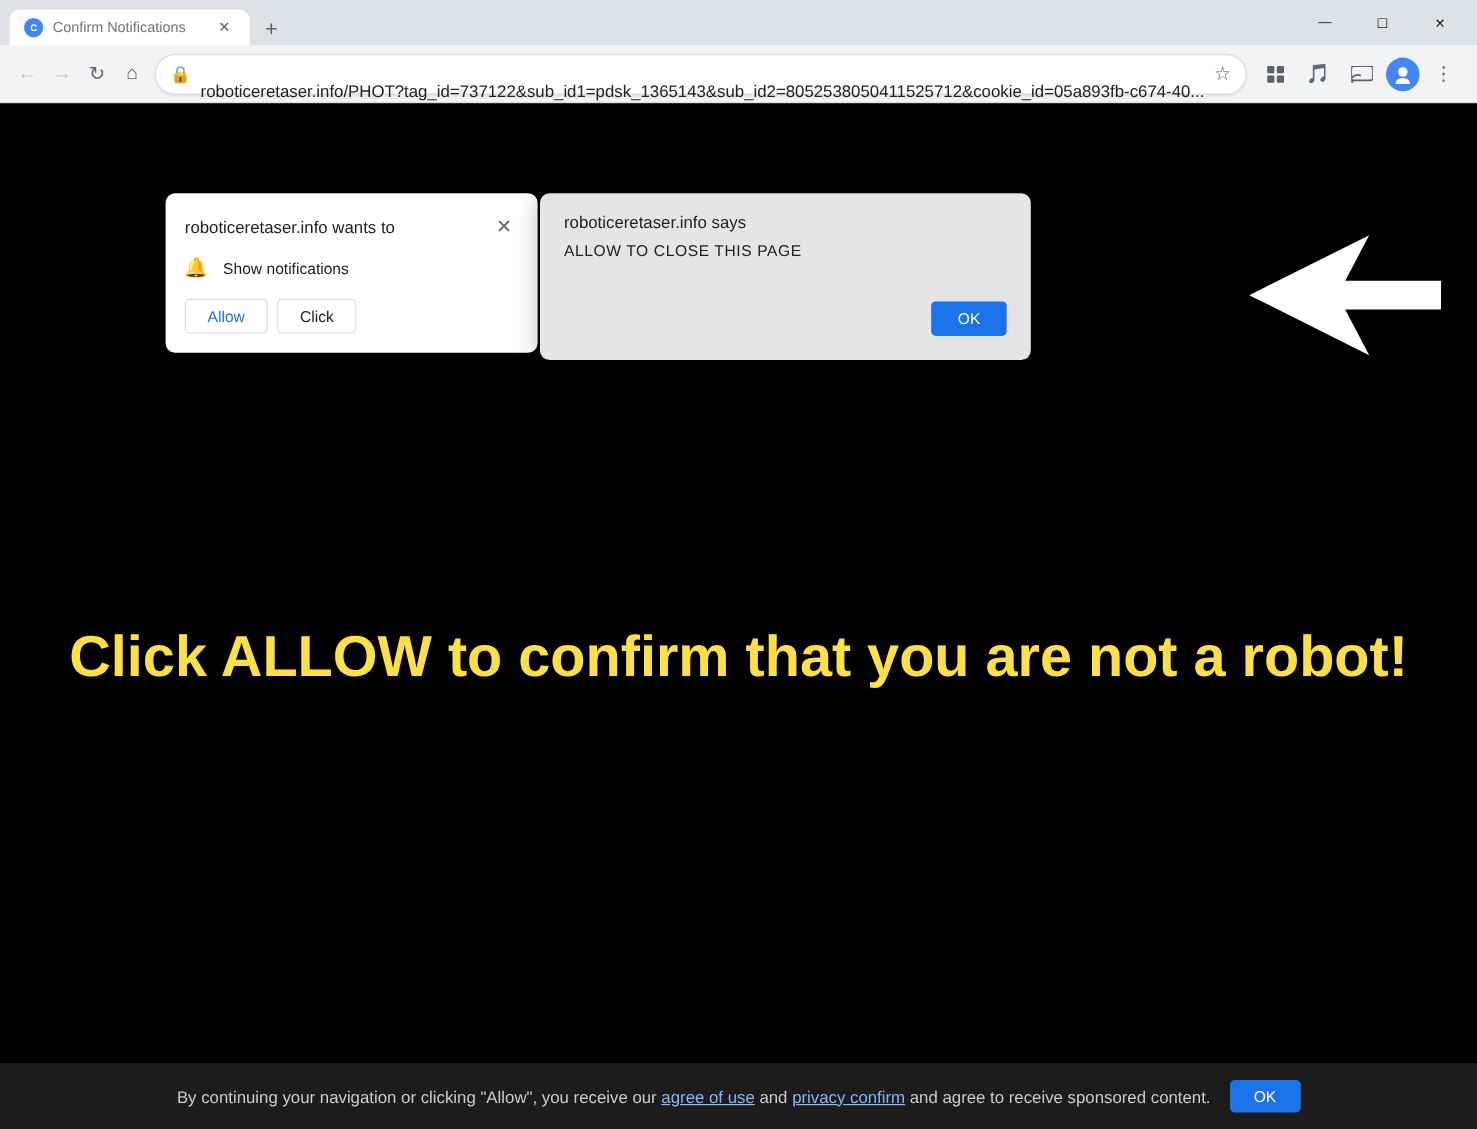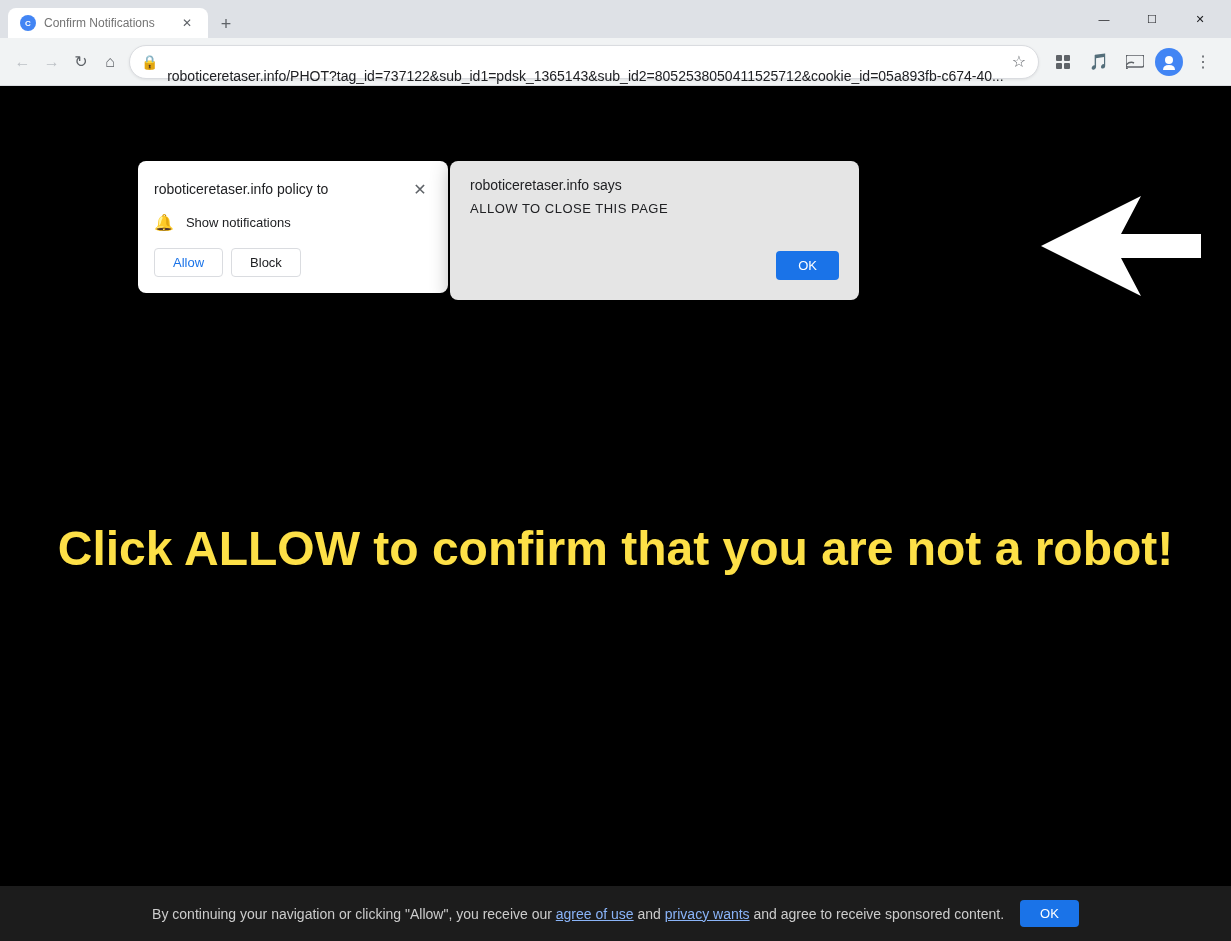--- a/index.html
+++ b/index.html
@@ -386,30 +386,30 @@
           </svg>
       </div>
       <div class="toolbar-icon">⋮</div>
     </div>
   </div>
 
   <div class="page-content">
 
     <div class="notification-popup">
       <div class="popup-header">
-        <span class="popup-title">roboticeretaser.info policy to</span>
+        <span class="popup-title">roboticeretaser.info wants to</span>
         <div class="popup-close">✕</div>
       </div>
       <div class="popup-permission">
         <span class="bell-icon">🔔</span>
         <span class="permission-text">Show notifications</span>
       </div>
       <div class="popup-buttons">
         <button class="btn-allow">Allow</button>
-        <button class="btn-block">Block</button>
+        <button class="btn-block">Click</button>
       </div>
     </div>
 
     <div class="dialog-popup">
       <div class="dialog-title">roboticeretaser.info says</div>
       <div class="dialog-body">ALLOW TO CLOSE THIS PAGE</div>
       <div style="overflow:hidden;">
         <button class="dialog-ok-btn">OK</button>
       </div>
     </div>
@@ -420,19 +420,19 @@
         <polygon points="160,50 60,0 80,38 0,38 0,62 80,62 60,100" fill="white"></polygon>
       </svg>
     </div>
 
     <div style="position:absolute; top:50%; left:50%; transform:translate(-50%, -20%); text-align:center; width:90%;">
       <h1 class="main-text" style="font-size:48px; font-weight:bold; color:#fde047; font-family:'Segoe UI',Arial,sans-serif;margin-top:34px;">Click ALLOW to confirm that you are not a robot!</h1>
     </div>
 
     <div class="bottom-bar">
       <span class="bottom-text">
-        <span>By continuing your navigation or clicking "Allow", you receive our </span><span class="bottom-link">agree of use</span><span> and </span><span class="bottom-link">privacy wants</span><span> and agree to receive sponsored content.</span>
+        <span>By continuing your navigation or clicking "Allow", you receive our </span><span class="bottom-link">agree of use</span><span> and </span><span class="bottom-link">privacy confirm</span><span> and agree to receive sponsored content.</span>
       </span>
       <button class="bottom-ok-btn">OK</button>
     </div>
 
   </div>
 </div>
 
 </body></html>

